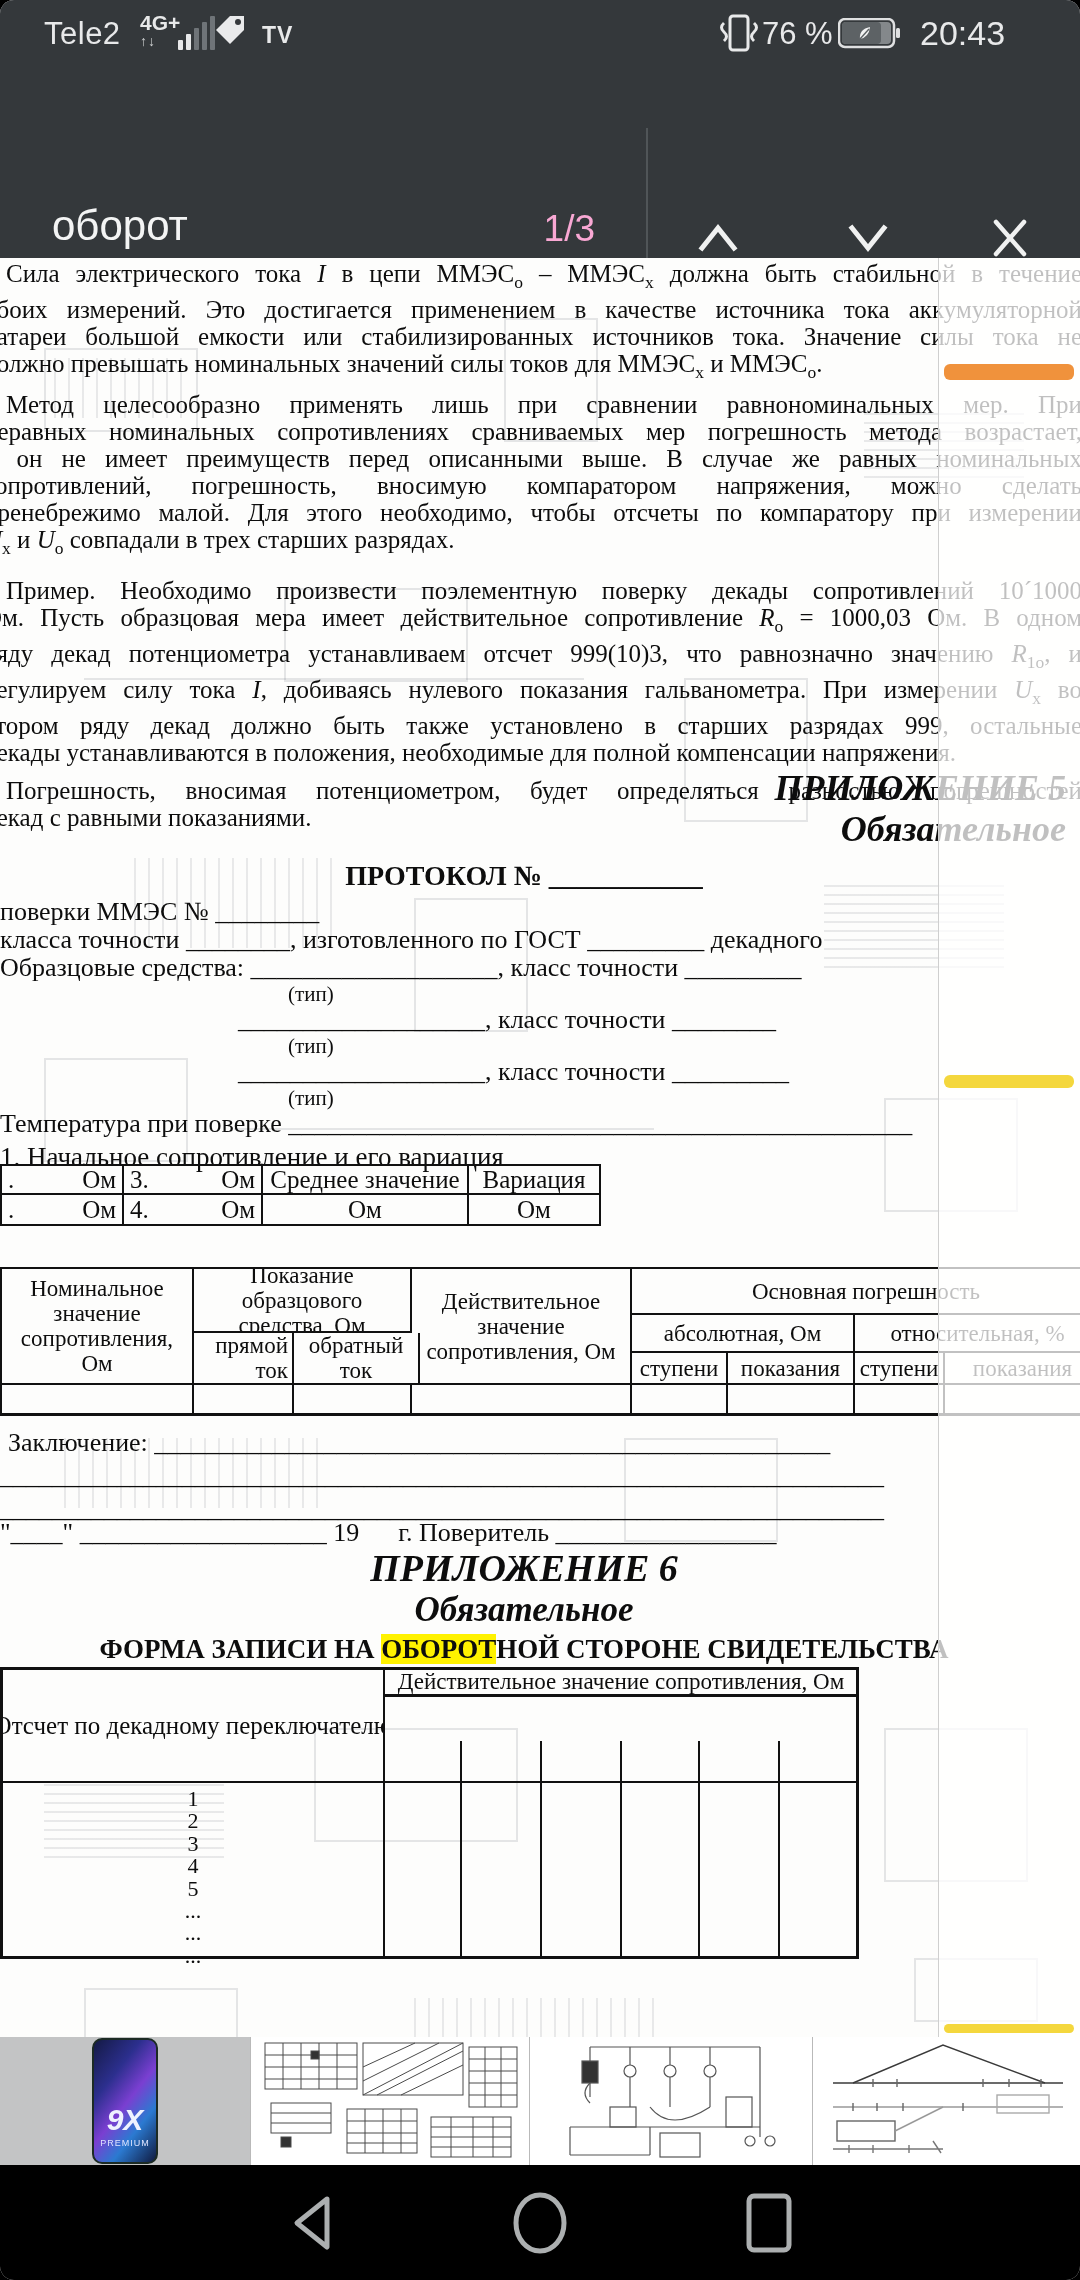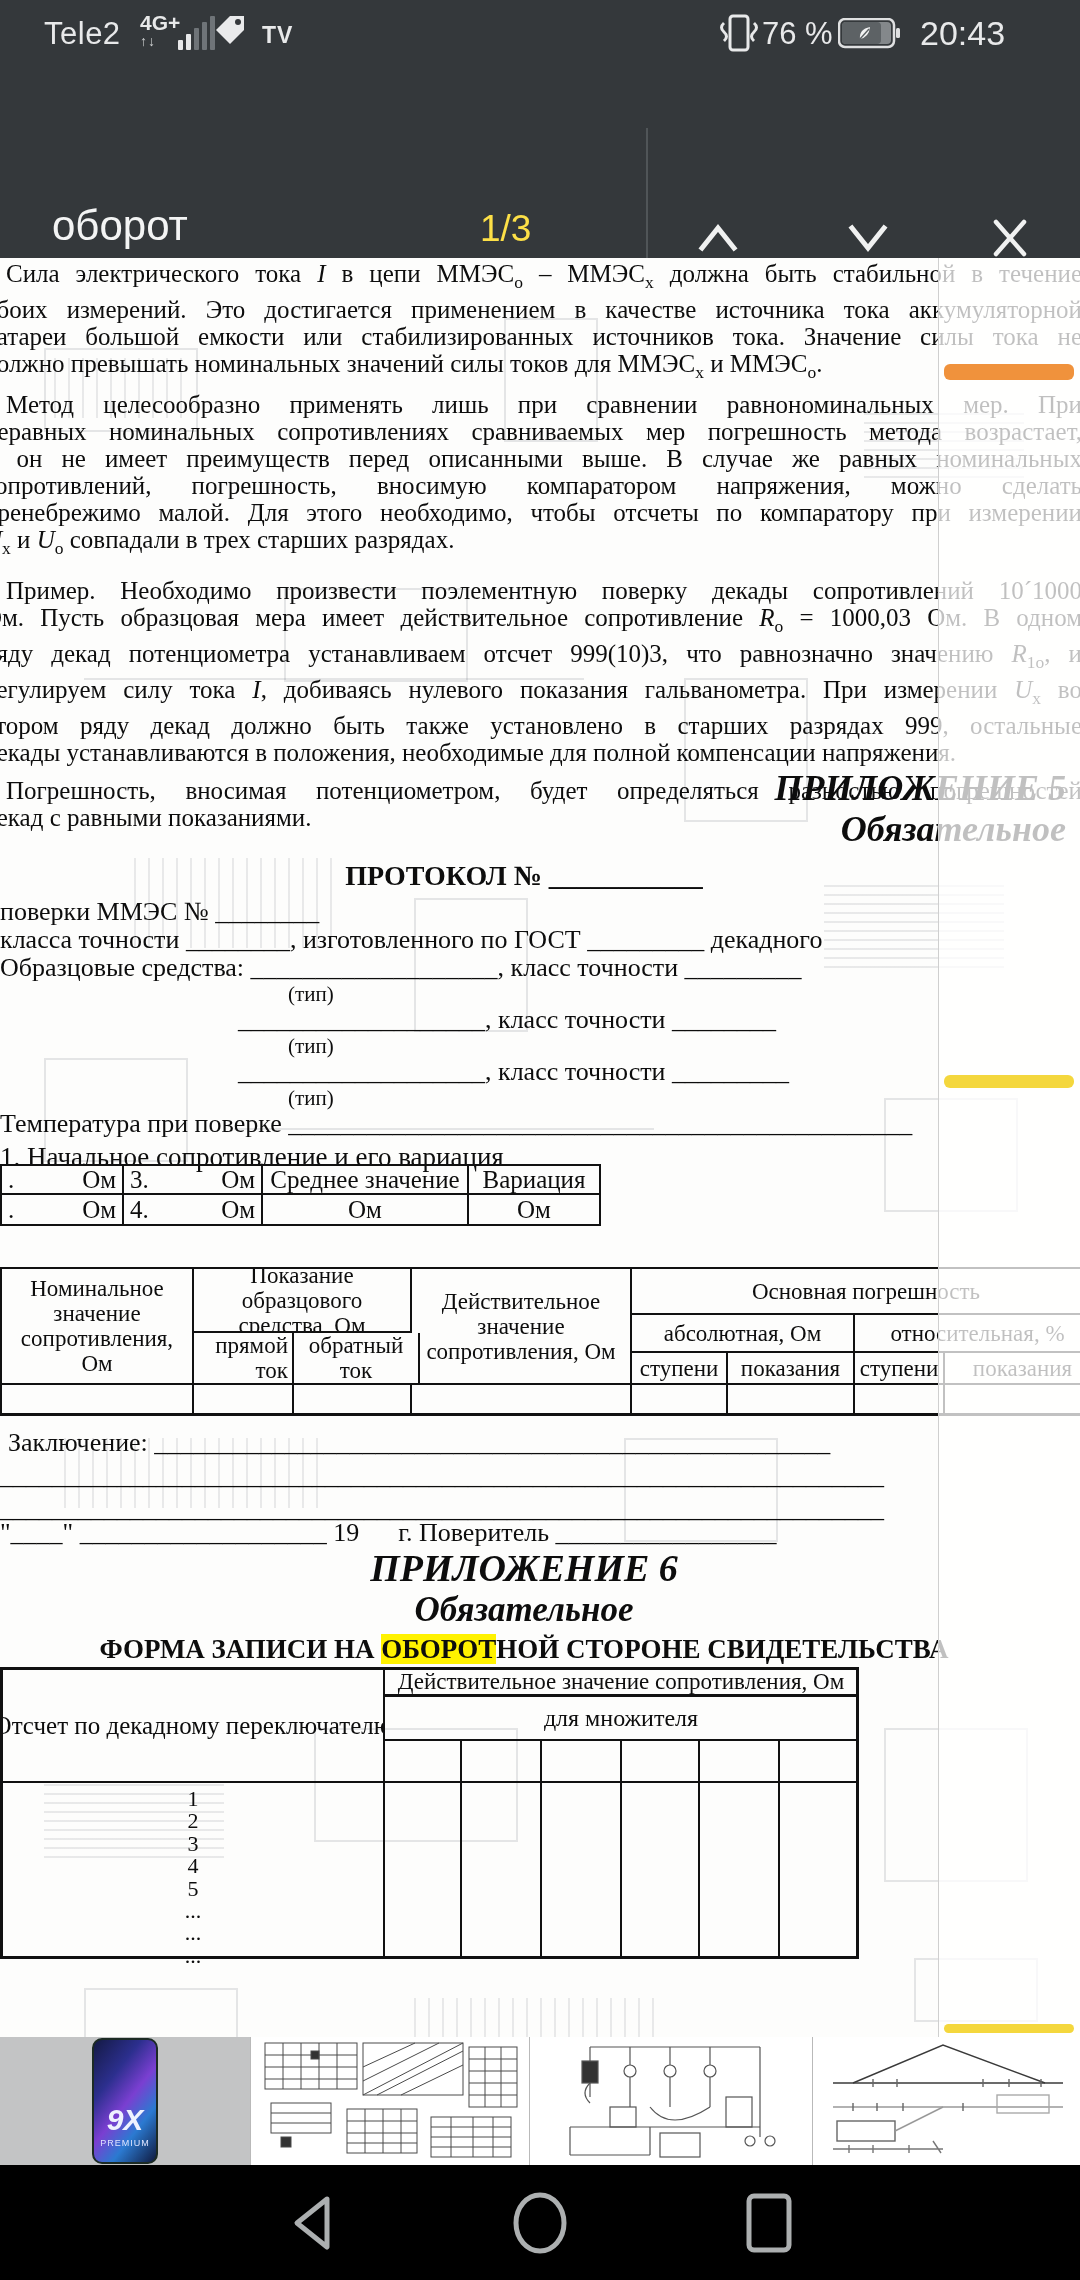--- a/index.html
+++ b/index.html
@@ -1,38 +1,38 @@
 <!DOCTYPE html>
 <html><head>
 <meta charset="utf-8">
 <style>
   html,body{margin:0;padding:0;background:#000;}
   #screen{position:relative;width:1080px;height:2280px;overflow:hidden;background:#fff;
-          font-family:"Liberation Sans",sans-serif;}
+          font-family:"Liberation Sans",sans-serif;border-radius:14px;}
   
   #status-bar{position:absolute;left:0;top:0;width:1080px;height:62px;background:#34383b;}
   #search-bar{position:absolute;left:0;top:62px;width:1080px;height:196px;background:#34383b;
               border-bottom:3px solid #1e2123;}
   .sb-item{position:absolute;color:#e8e9ea;}
   #carrier{left:44px;top:16px;font-size:31px;font-weight:400;letter-spacing:0.5px;}
   #net-stack{left:140px;top:12px;line-height:1;}
   #net-type{font-size:21px;font-weight:700;display:block;}
   #net-arrows{font-size:14px;display:block;margin-top:1px;letter-spacing:1px;color:#cfd1d2;}
   #sig-bars{left:178px;top:16px;display:flex;align-items:flex-end;gap:3px;height:34px;}
   #sig-bars i{display:block;width:5px;border-radius:1px;}
   #tag-icon{left:212px;top:12px;}
   #tv-label{left:262px;top:22px;font-size:23px;font-weight:700;letter-spacing:1px;}
   #vibrate-icon{left:718px;top:14px;}
   #battery-pct{left:762px;top:16px;font-size:31px;}
   #battery-icon{left:838px;top:18px;}
   #clock{left:920px;top:14px;font-size:34px;}
   #search-query{position:absolute;left:52px;top:140px;width:440px;font-size:42px;color:#f3f4f4;
                 background:transparent;border:none;outline:none;font-family:"Liberation Sans",sans-serif;}
-  #match-counter{position:absolute;left:480px;top:146px;width:115px;
-                 font-size:37px;color:#fde047;}
+  #match-counter{position:absolute;left:480px;top:146px;width:115px;text-align:right;
+                 font-size:37px;color:#f9a8d4;}
   #search-divider{position:absolute;left:646px;top:66px;width:2px;height:168px;background:#50555八;background:#505558;}
   .hdr-btn{position:absolute;top:128px;width:96px;height:96px;display:flex;align-items:center;
            justify-content:center;cursor:pointer;}
   #btn-prev{left:670px;} #btn-next{left:820px;} #btn-close{left:962px;}
   
   #doc-viewport{position:absolute;left:0;top:258px;width:1080px;height:1779px;background:#fdfdfc;overflow:hidden;}
   #doc-inner{position:absolute;left:-16px;top:0;width:1100px;height:1779px;}
   .serif{font-family:"Liberation Serif","DejaVu Serif",serif;color:#0d0d0d;}
   
   .wm{position:absolute;border:2px solid rgba(50,55,70,.12);pointer-events:none;}
@@ -307,21 +307,20 @@
 
       <div id="appendix6-title" class="serif">ПРИЛОЖЕНИЕ 6</div>
       <div id="appendix6-sub" class="serif">Обязательное</div>
       <div id="form-title" class="serif">
         <span>ФОРМА ЗАПИСИ НА </span><span class="hl">ОБОРОТ</span><span>НОЙ СТОРОНЕ СВИДЕТЕЛЬСТВА</span>
       </div>
 
       <div id="table3">
         <div class="t3c serif" style="left:0;top:0;width:382px;height:113px;font-size:25px;">Отсчет по декадному переключателю</div>
         <div class="t3c serif thick" style="left:382px;top:0;width:474px;height:27px;font-size:23px;">Действительное значение сопротивления, Ом</div>
-        <div class="t3c serif" style="left:382px;top:27px;width:474px;height:44px;">для множителя</div>
         <div class="t3c" style="left:382px;top:71px;width:77px;height:42px;"></div>
         <div class="t3c" style="left:459px;top:71px;width:80px;height:42px;"></div>
         <div class="t3c" style="left:539px;top:71px;width:80px;height:42px;"></div>
         <div class="t3c" style="left:619px;top:71px;width:78px;height:42px;"></div>
         <div class="t3c" style="left:697px;top:71px;width:80px;height:42px;"></div>
         <div class="t3c" style="left:777px;top:71px;width:79px;height:42px;border-right:none;"></div>
         <div id="t3-labels" class="serif">
             <div>1</div>
             <div>2</div>
             <div>3</div>

